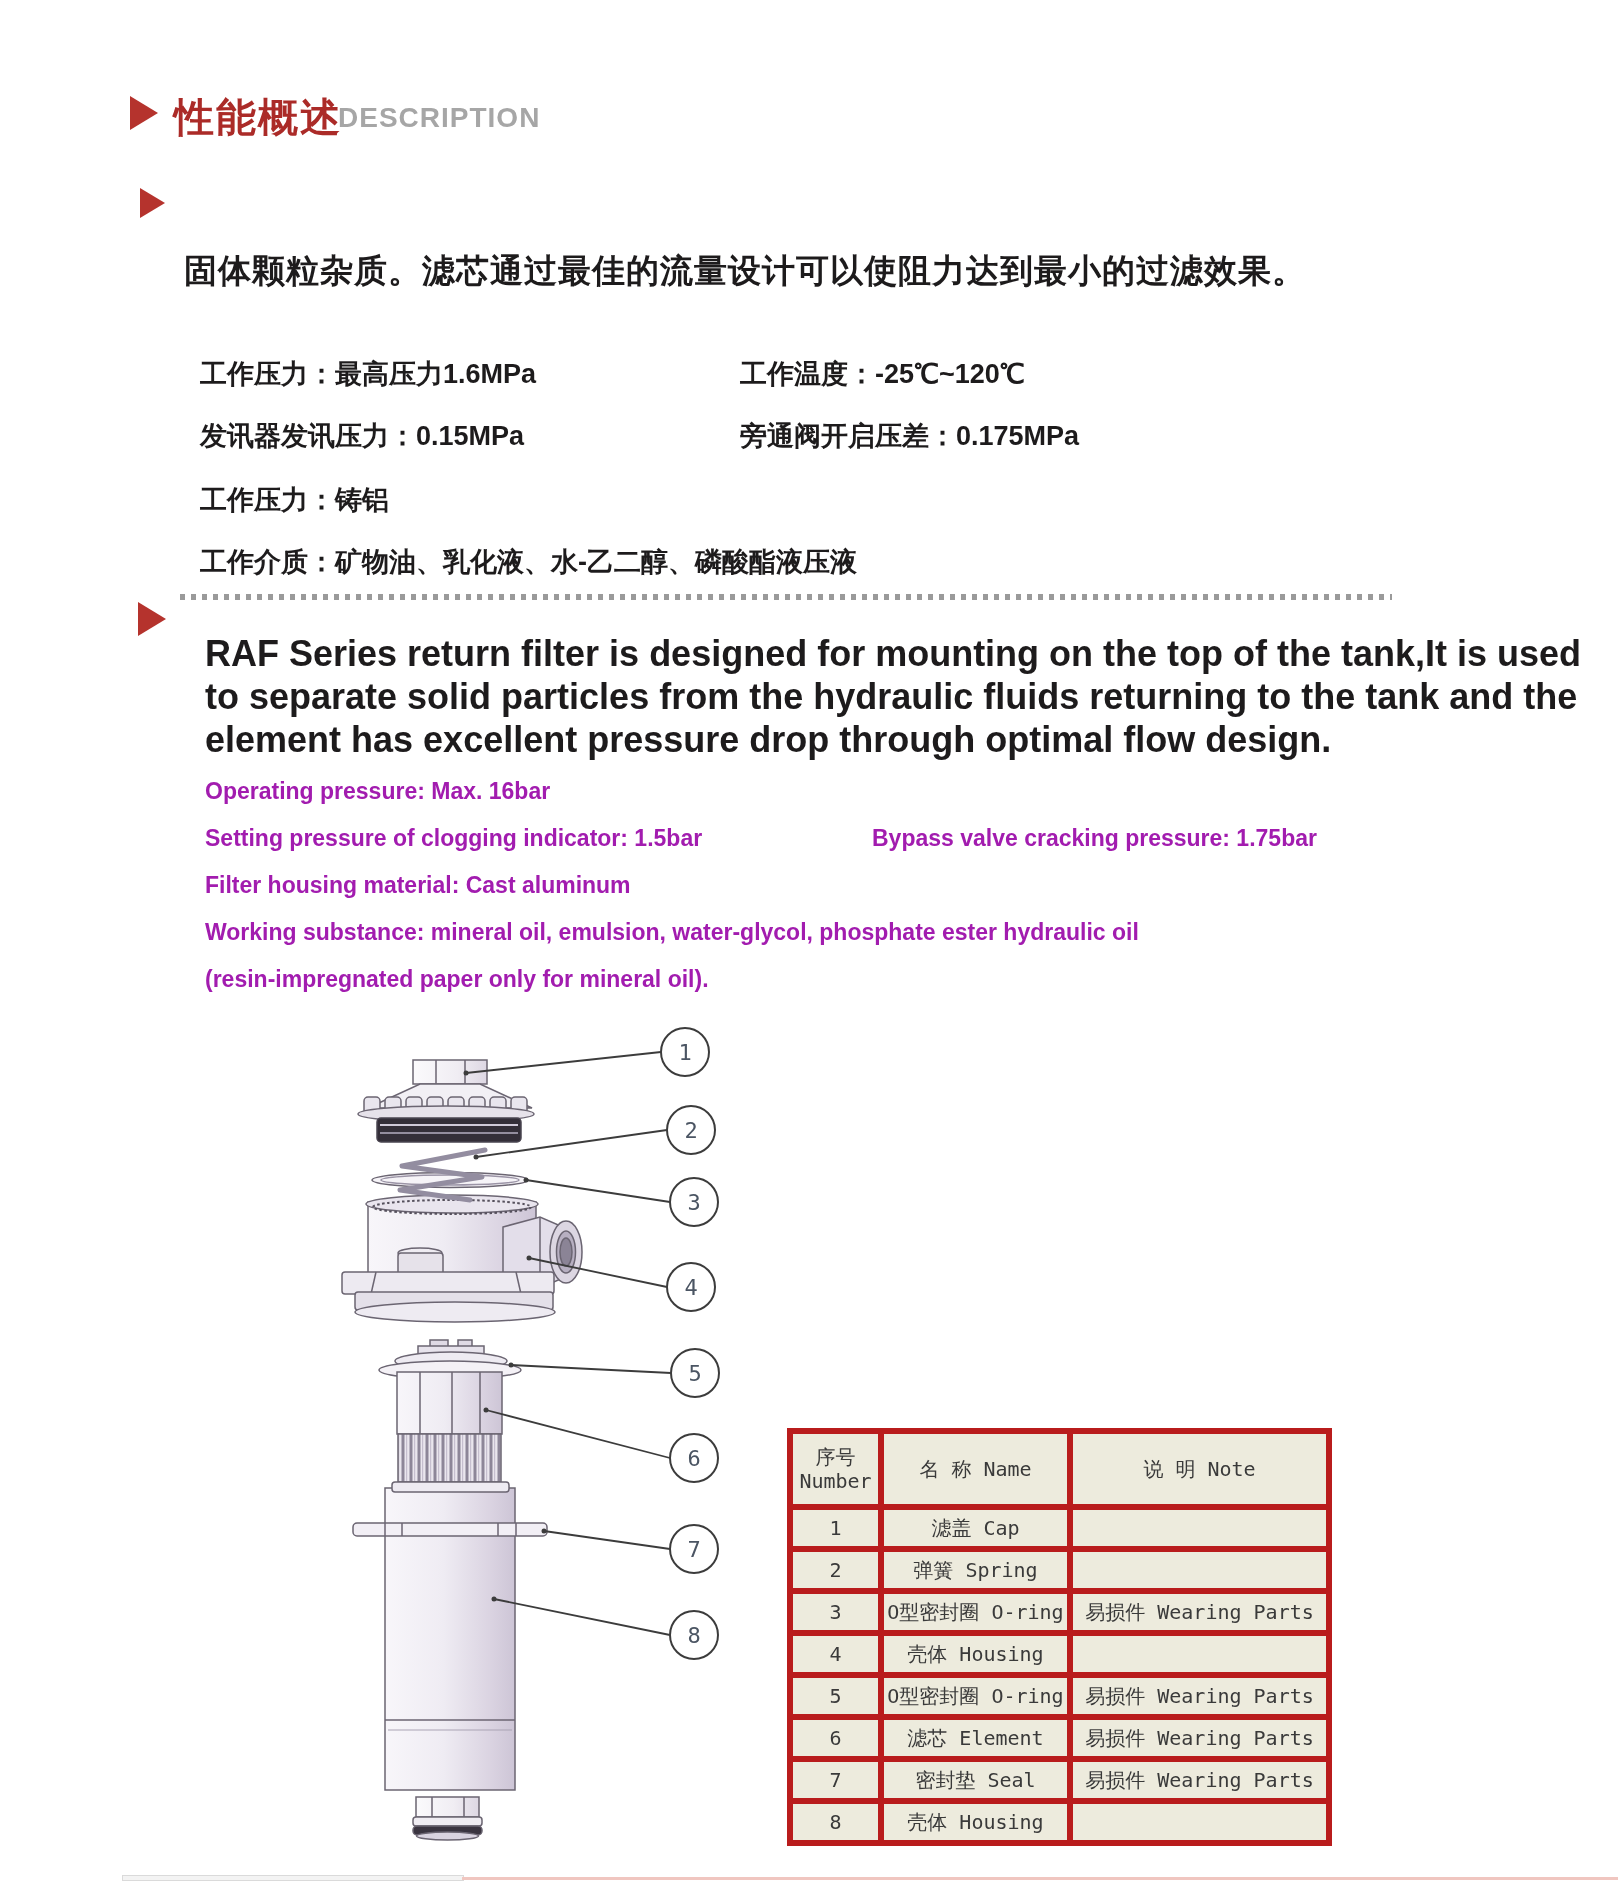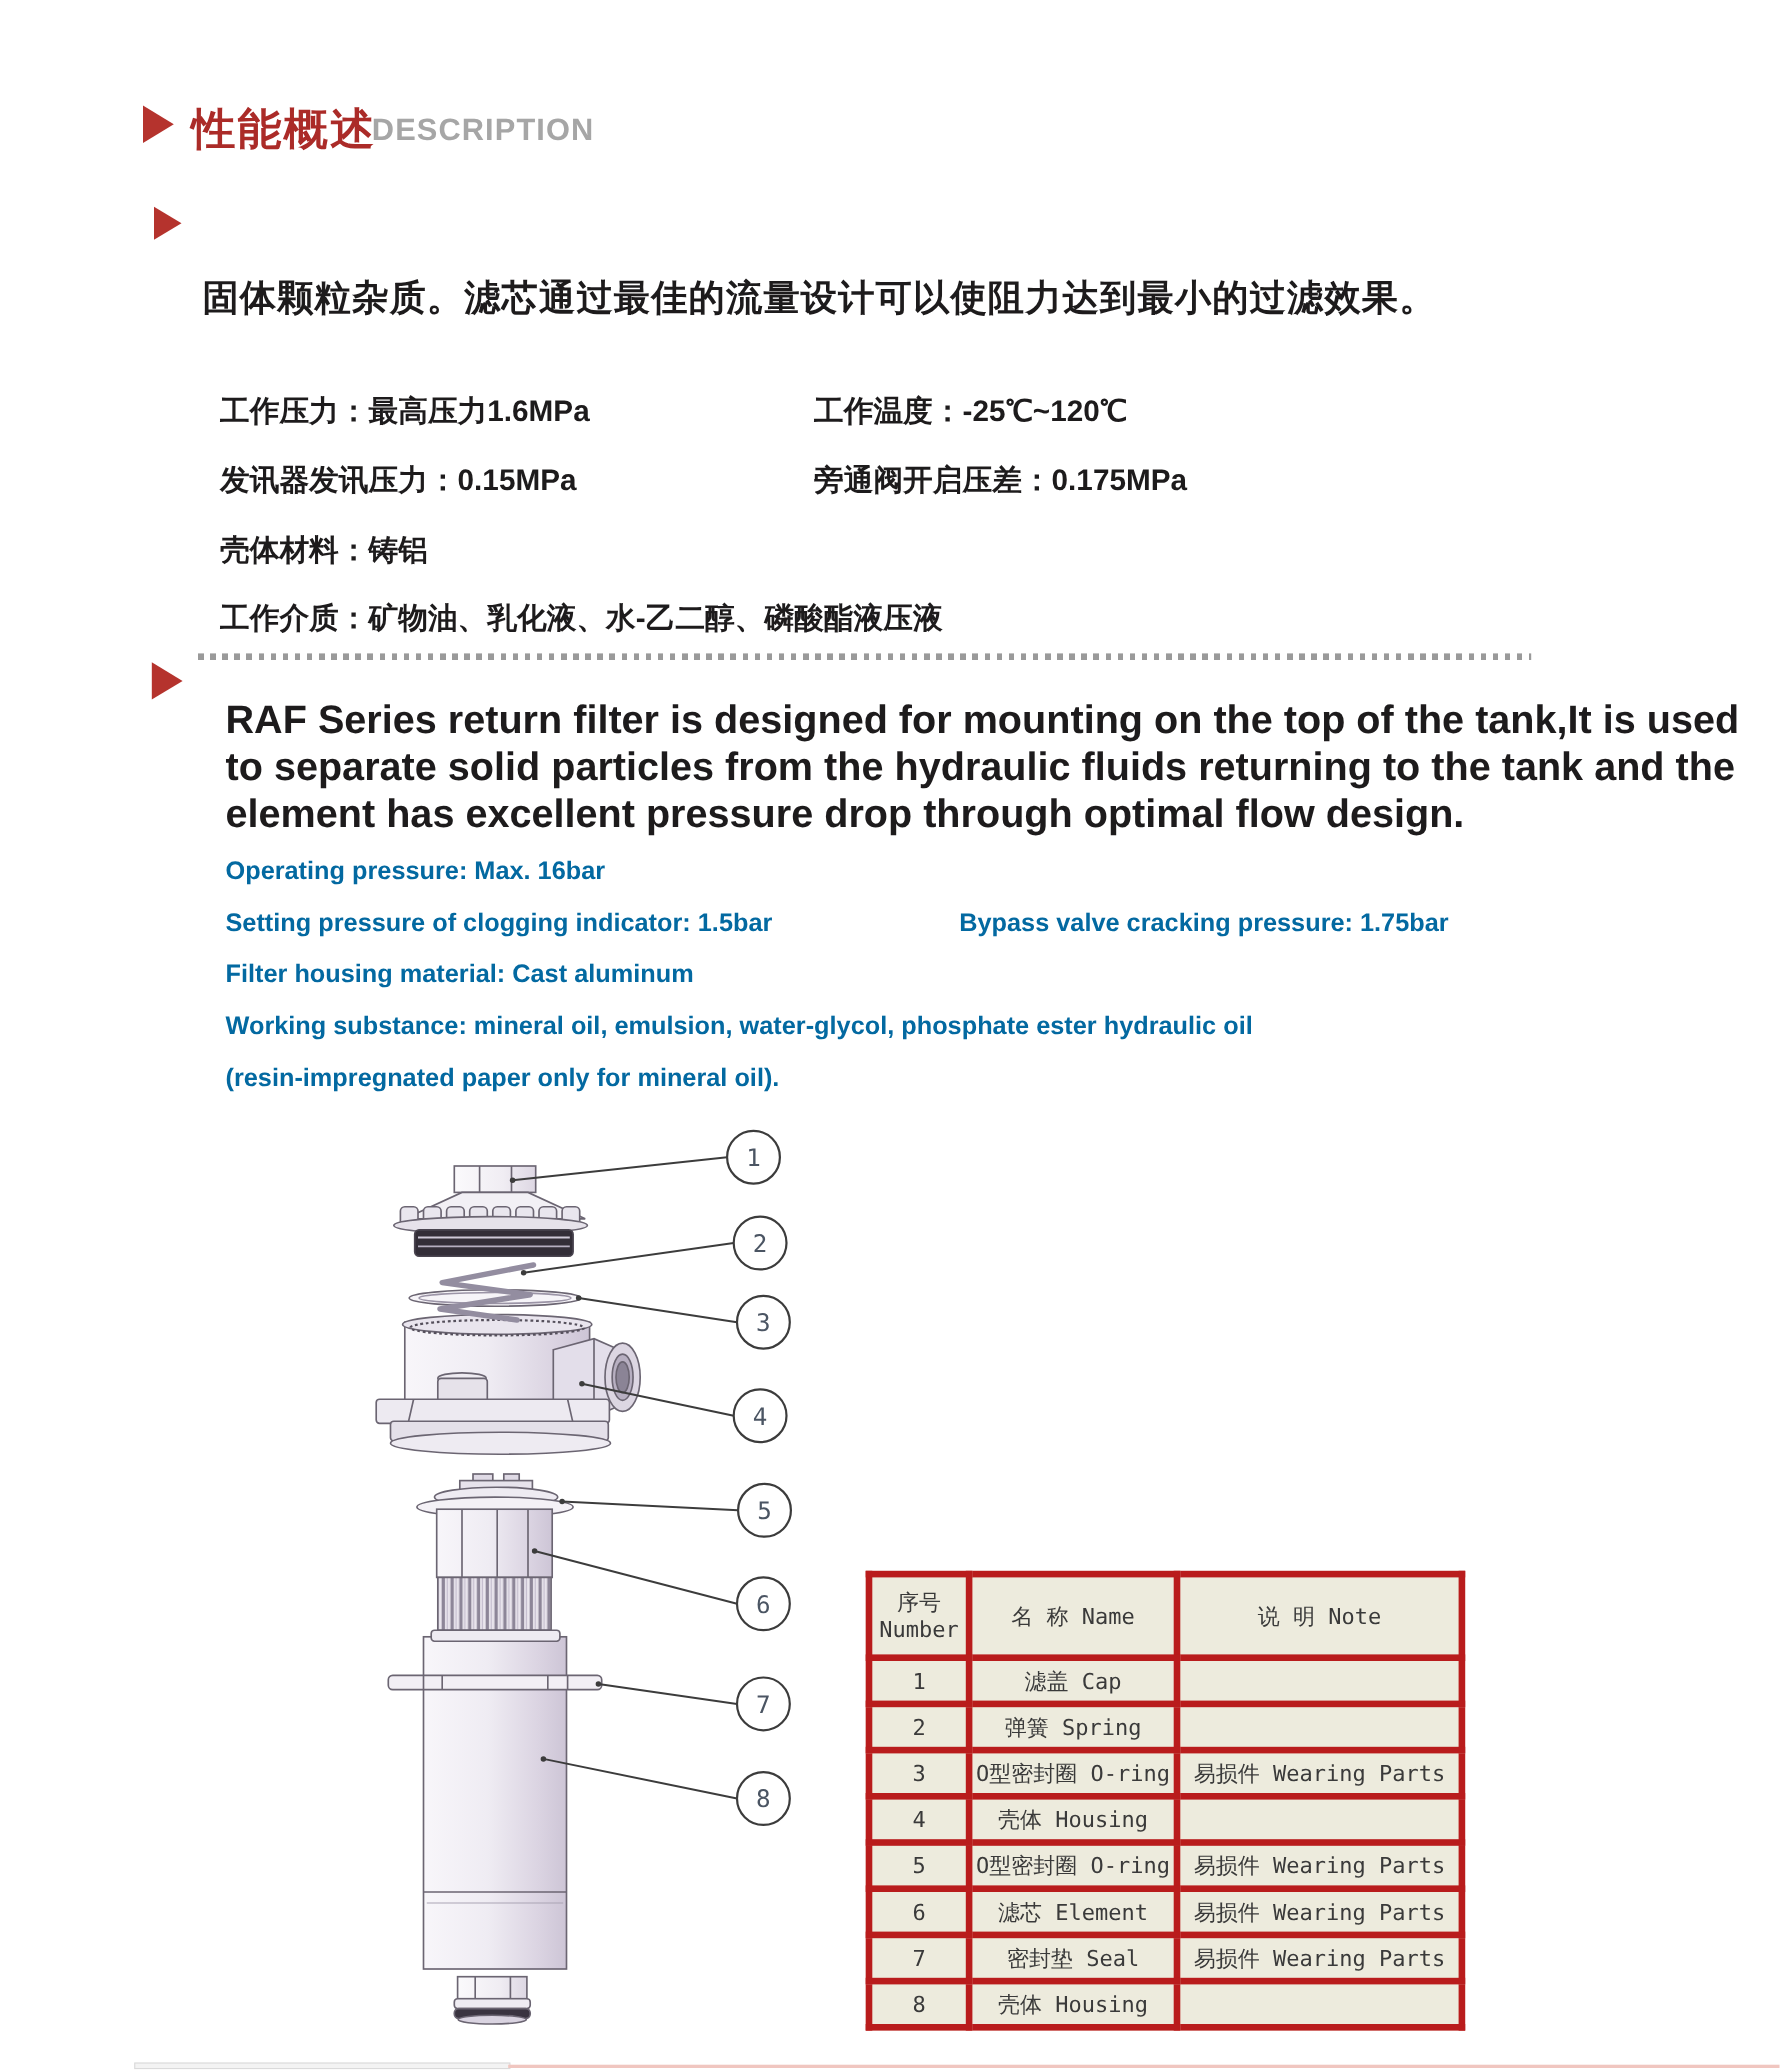--- a/index.html
+++ b/index.html
@@ -17,21 +17,21 @@
   .tri-lg{border-width:17px 0 17px 28px;border-left-color:#b5332d;}
   .tri-md{border-width:15px 0 15px 25px;border-left-color:#b5332d;}
   
   .title-zh{font-size:40px;font-weight:bold;color:#ab2b28;letter-spacing:2px;}
   .title-en{font-size:28px;font-weight:bold;color:#a6a6a6;letter-spacing:1px;}
   
   .zh-par{font-size:33px;font-weight:bold;line-height:66px;color:#1d1b1c;letter-spacing:1px;white-space:nowrap;}
   .zh-spec{font-size:27px;font-weight:bold;color:#1d1b1c;white-space:nowrap;}
   
   .en-par{font-size:36px;font-weight:bold;line-height:43px;color:#1d1b1c;white-space:nowrap;}
-  .en-spec{font-size:23px;font-weight:bold;color:#0369a1;white-space:nowrap;}
+  .en-spec{font-size:23px;font-weight:bold;color:#a21caf;white-space:nowrap;}
   
   .dotted{
     height:6px;
     background-image:repeating-linear-gradient(90deg,#9a9a9a 0 5px,transparent 5px 11px);
   }
   
   table.parts{
     border-collapse:collapse;
     background:#edebdd;
     font-family:"DejaVu Sans Mono", monospace;
@@ -67,21 +67,21 @@
   <div class="abs title-zh" style="left:174px;top:90px;">性能概述</div>
   <div class="abs title-en" style="left:338px;top:102px;">DESCRIPTION</div>
 
   <div class="abs tri tri-md" style="left:140px;top:188px;"></div>
   <div class="abs zh-par" style="left:184px;top:238px;">固体颗粒杂质。滤芯通过最佳的流量设计可以使阻力达到最小的过滤效果。</div>
 
   <div class="abs zh-spec" style="left:200px;top:356px;">工作压力：最高压力1.6MPa</div>
   <div class="abs zh-spec" style="left:740px;top:356px;">工作温度：-25℃~120℃</div>
   <div class="abs zh-spec" style="left:200px;top:418px;">发讯器发讯压力：0.15MPa</div>
   <div class="abs zh-spec" style="left:740px;top:418px;">旁通阀开启压差：0.175MPa</div>
-  <div class="abs zh-spec" style="left:200px;top:482px;">壳体材料：铸铝</div>
+  <div class="abs zh-spec" style="left:200px;top:482px;">工作压力：铸铝</div>
   <div class="abs zh-spec" style="left:200px;top:544px;">工作介质：矿物油、乳化液、水-乙二醇、磷酸酯液压液</div>
 
   <div class="abs dotted" style="left:180px;top:594px;width:1212px;"></div>
   <div class="abs tri tri-lg" style="left:138px;top:602px;"></div>
 
   <div class="abs en-par" style="left:205px;top:632px;">RAF Series return filter is designed for mounting on the top of the tank,It is used</div>
   <div class="abs en-par" style="left:205px;top:675px;">to separate solid particles from the hydraulic fluids returning to the tank and the</div>
   <div class="abs en-par" style="left:205px;top:718px;">element has excellent pressure drop through optimal flow design.</div>
 
   <div class="abs en-spec" style="left:205px;top:778px;">Operating pressure: Max. 16bar</div>

